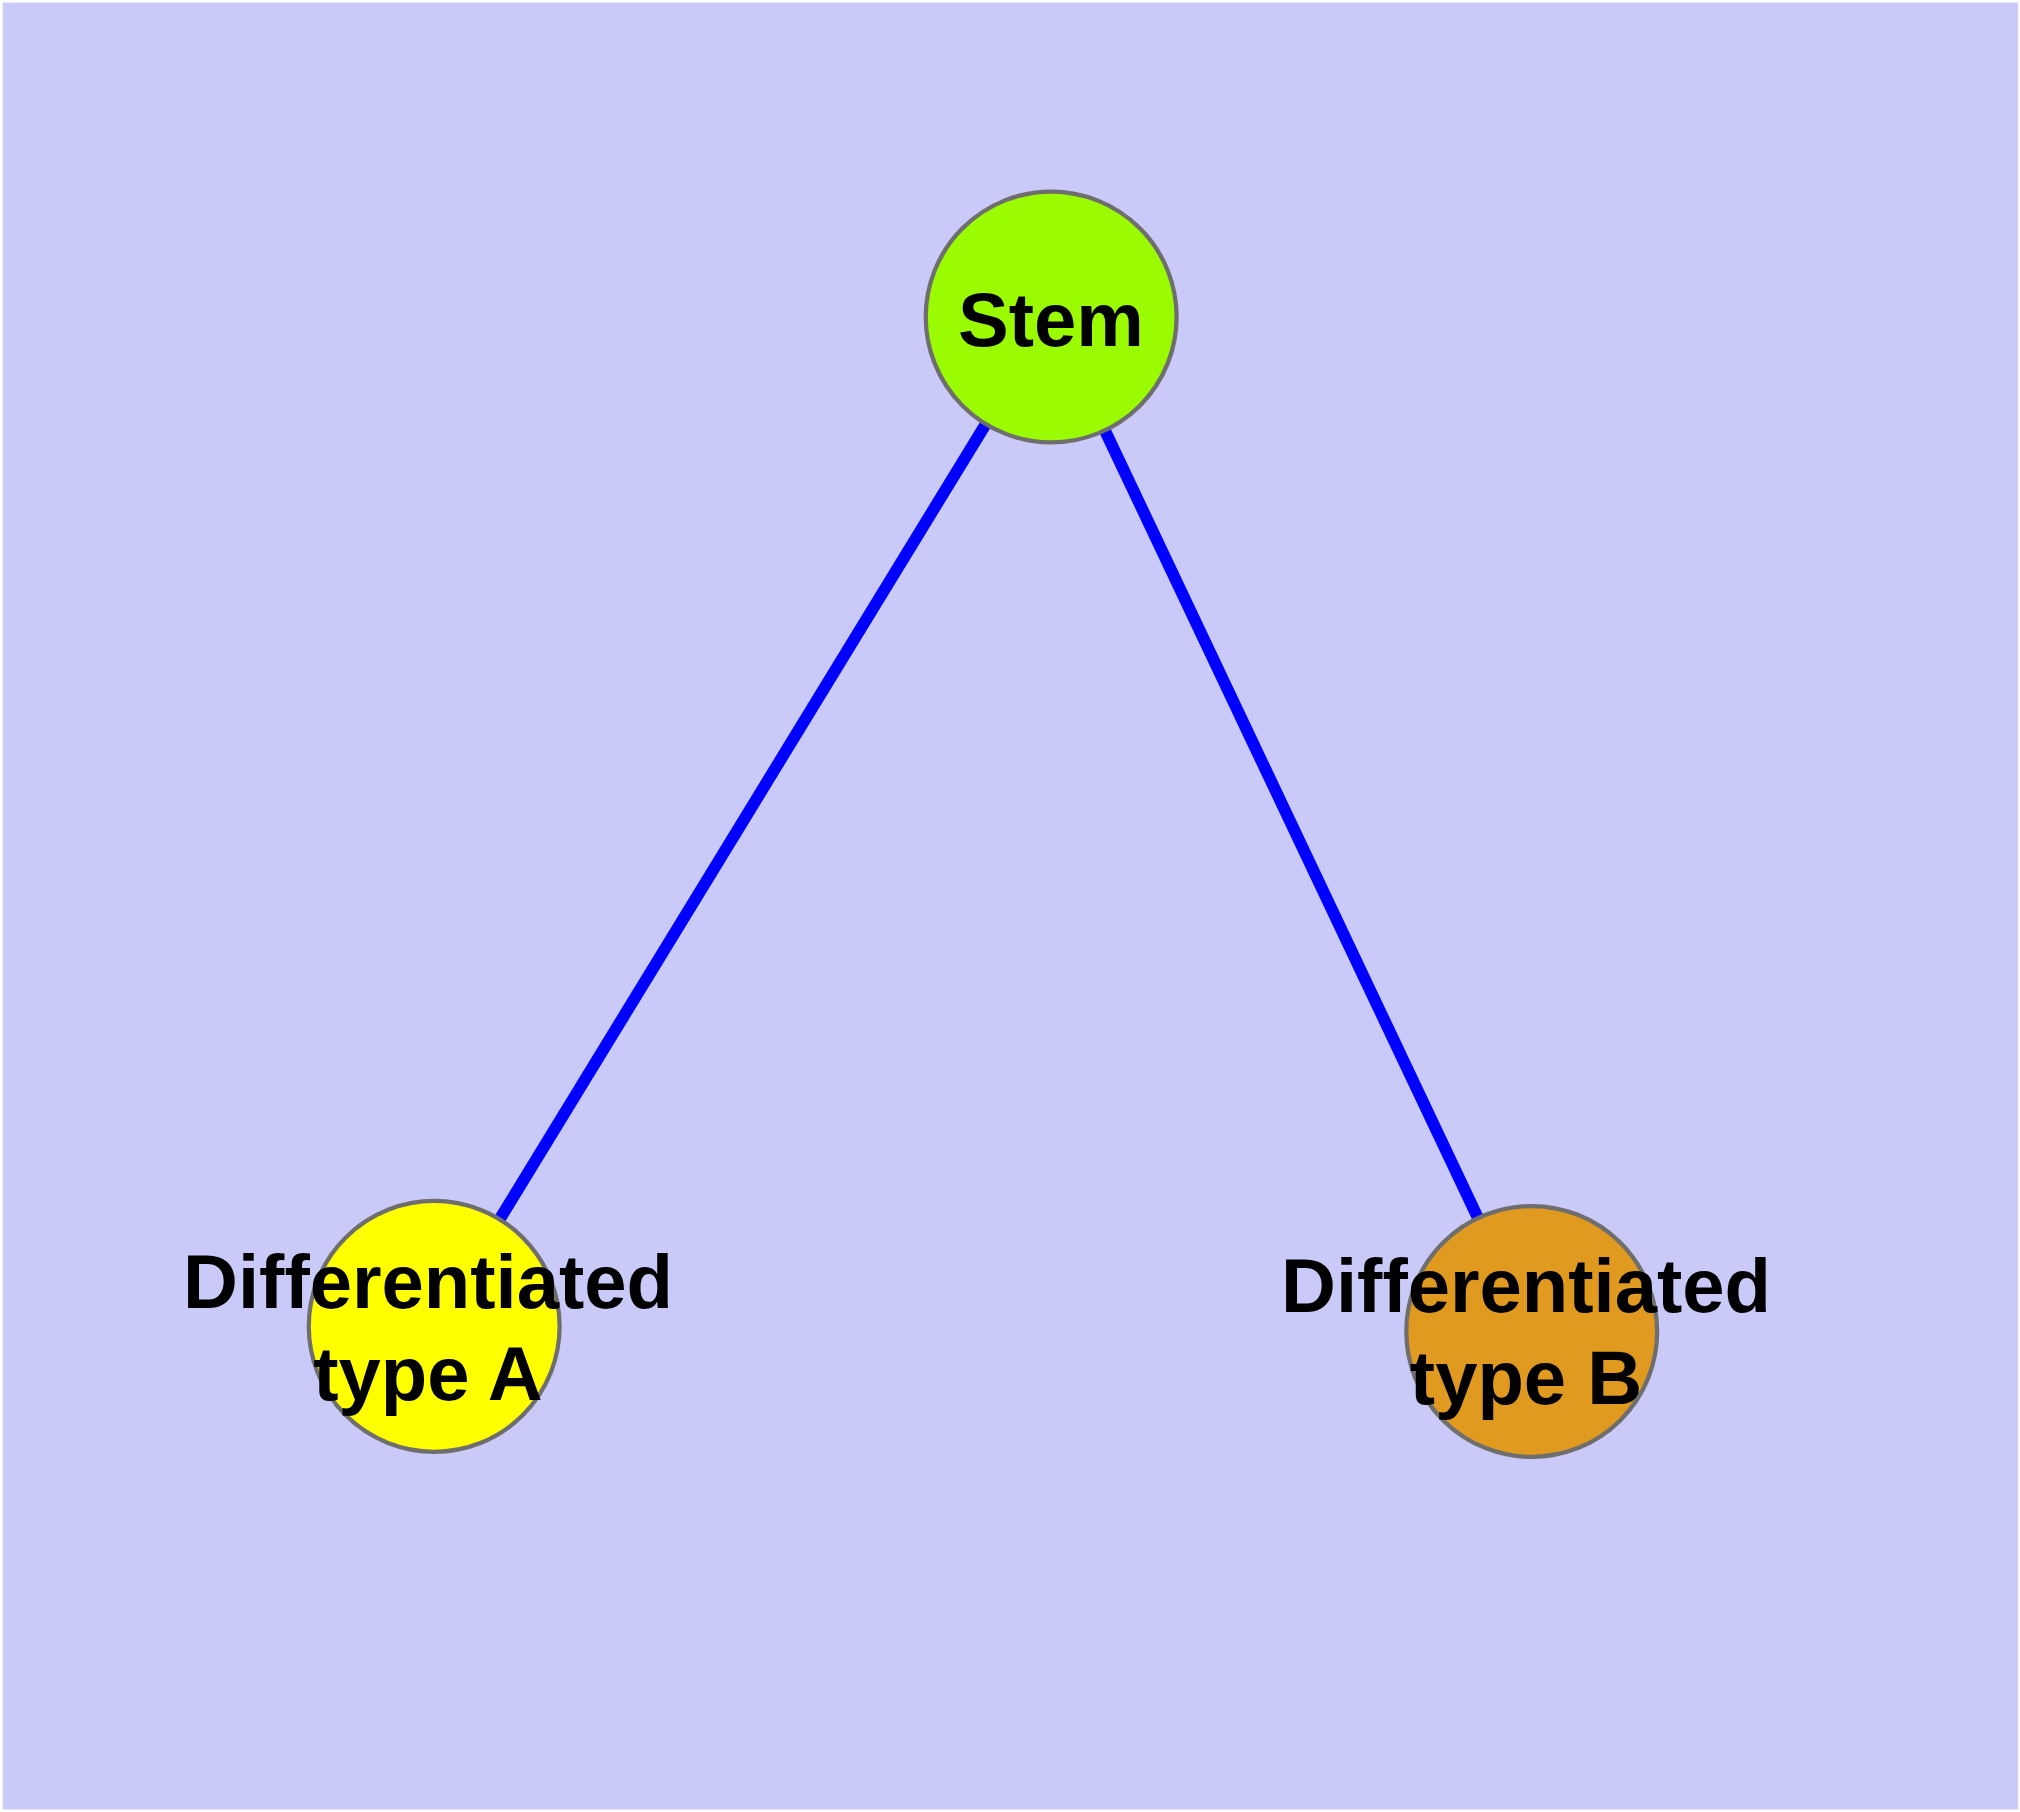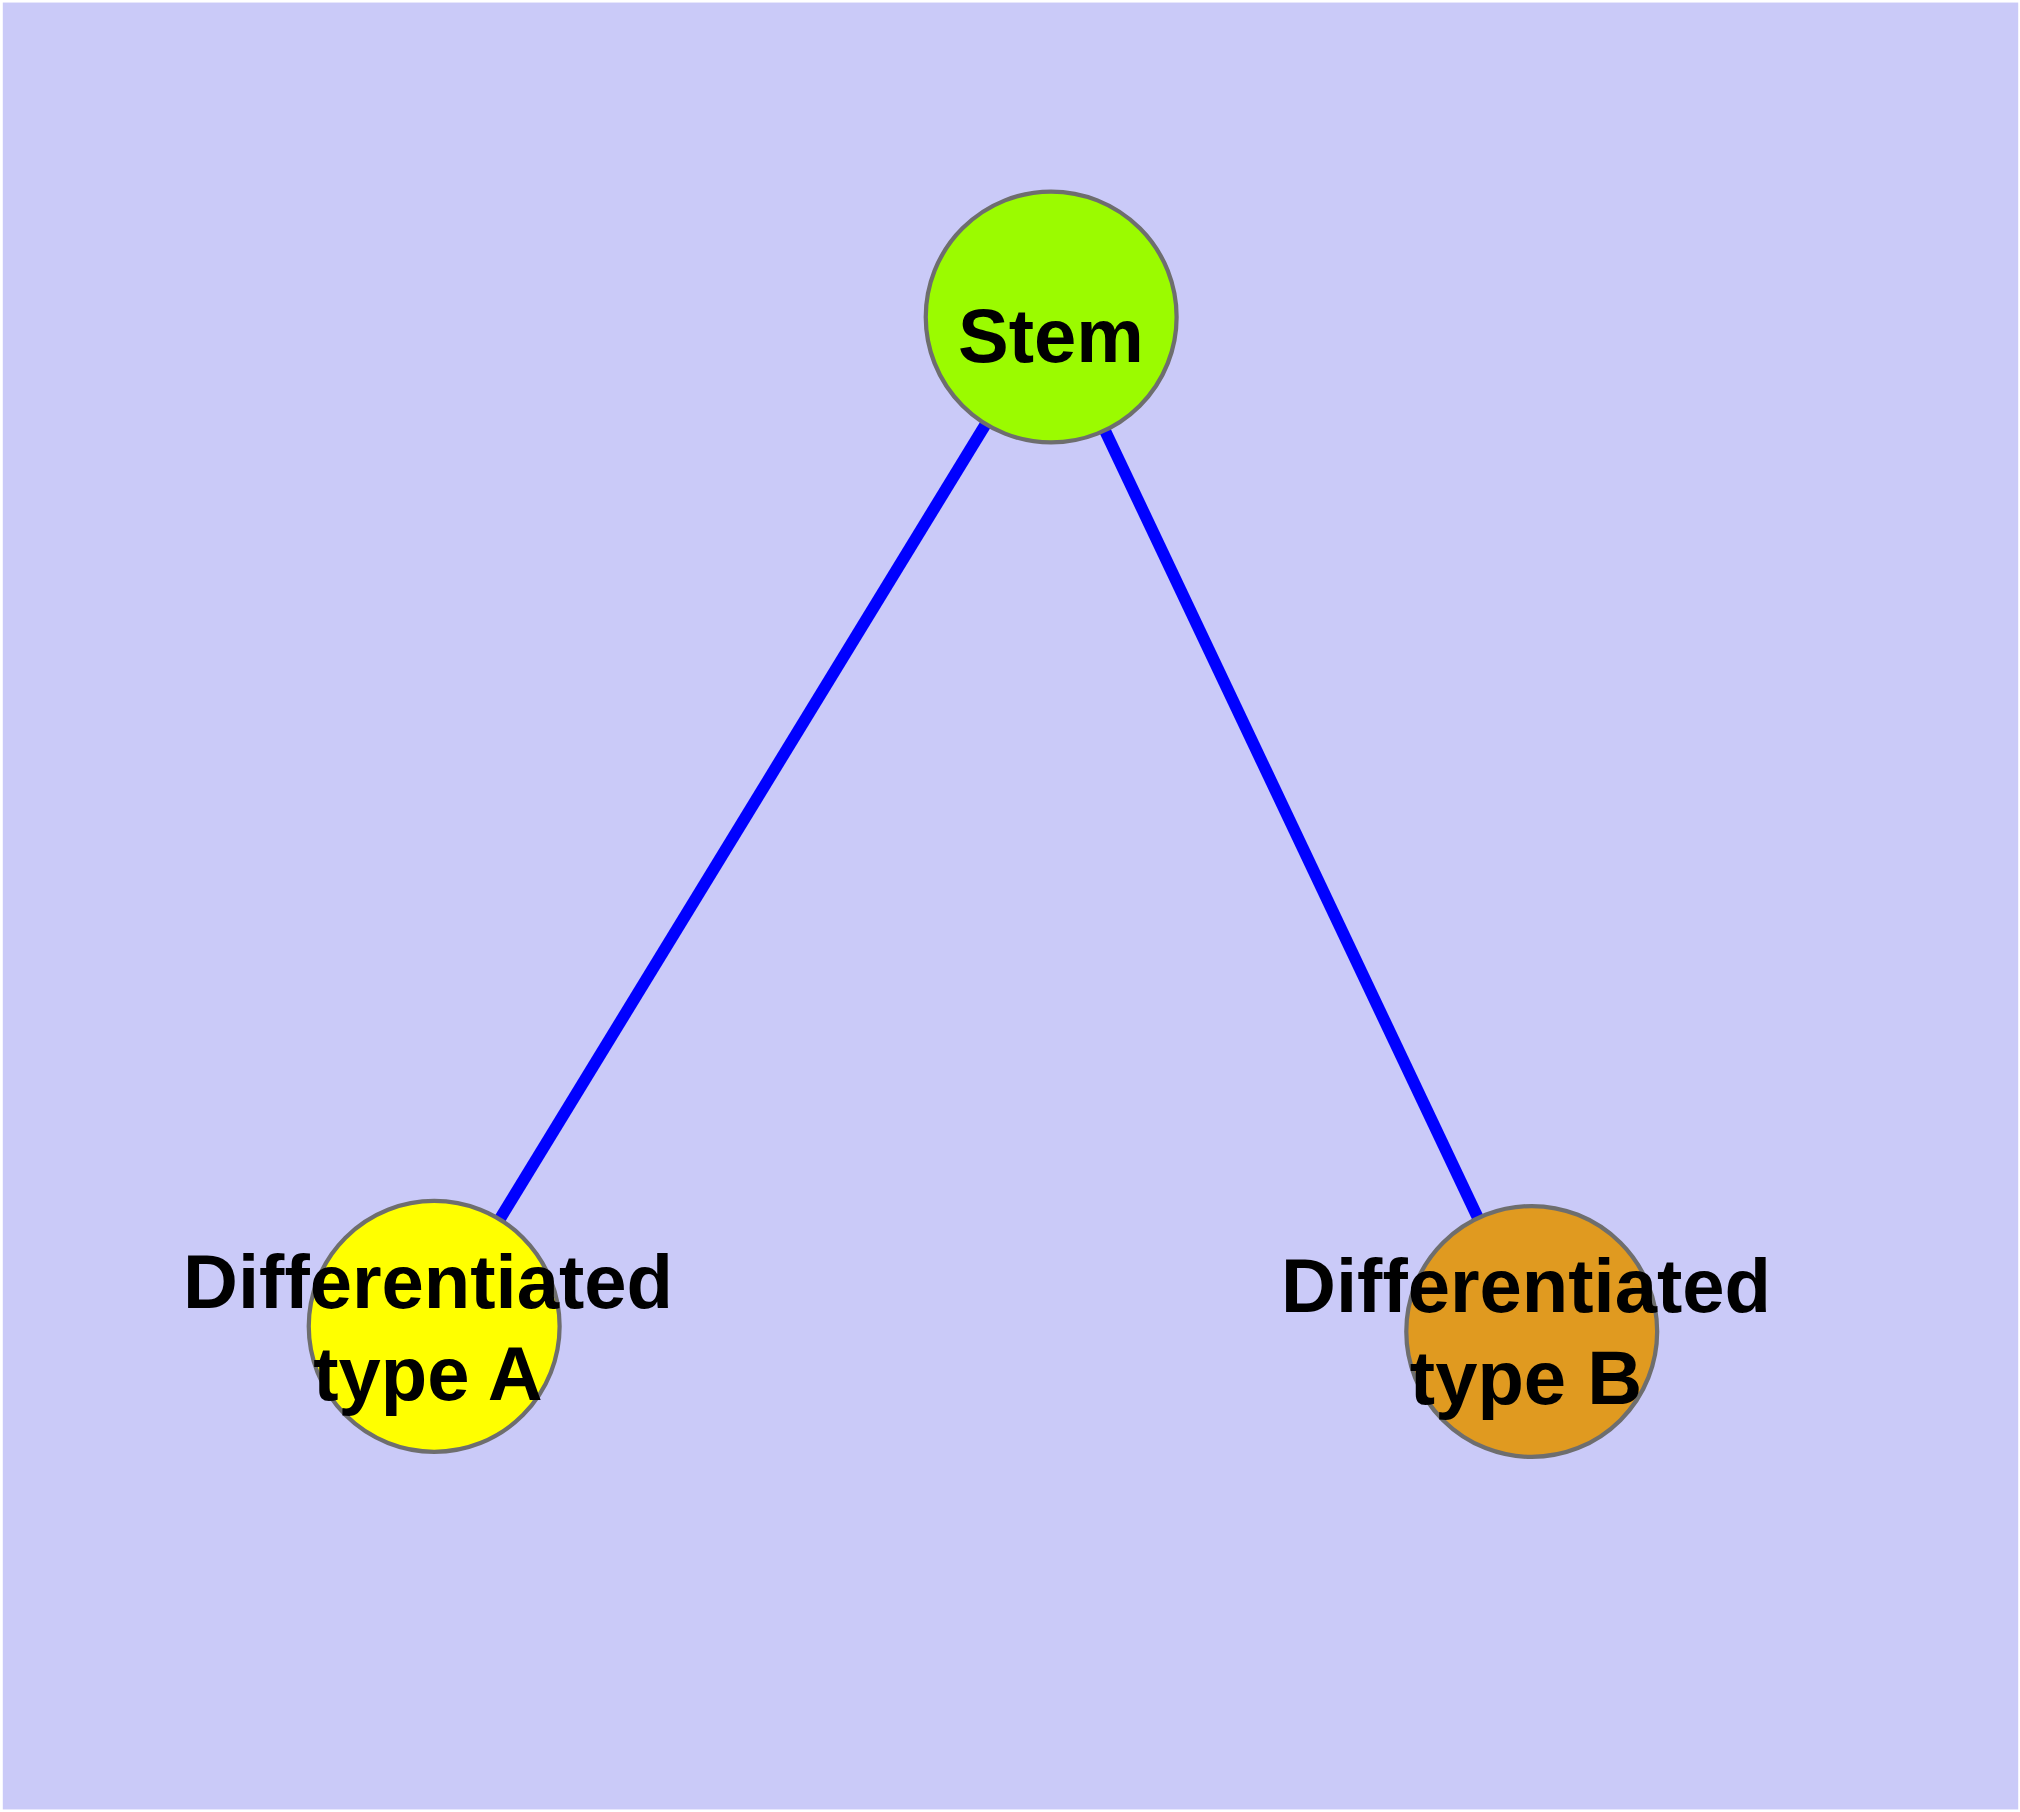--- a/index.html
+++ b/index.html
@@ -29,21 +29,21 @@
     transform: translate(-50%, -50%);
     font-family: "Liberation Sans", sans-serif;
     font-weight: bold;
     font-size: 76px;
     line-height: 92px;
     color: #000000;
     text-align: center;
     white-space: pre-line;
     pointer-events: none;
   }
-  .label-stem   { left: 1051px; top: 320px; margin-top: 16px; }
+  .label-stem   { left: 1051px; top: 320px; }
   .label-type-a { left: 428px;  top: 1328px; }
   .label-type-b { left: 1526px; top: 1332px; }
 </style>
 </head>
 <body>
 
 <div class="canvas">
   <svg class="graph" viewBox="0 0 2384 2138">
 
     <rect x="3" y="3" width="2378" height="2132" fill="#cacaf8"></rect>

